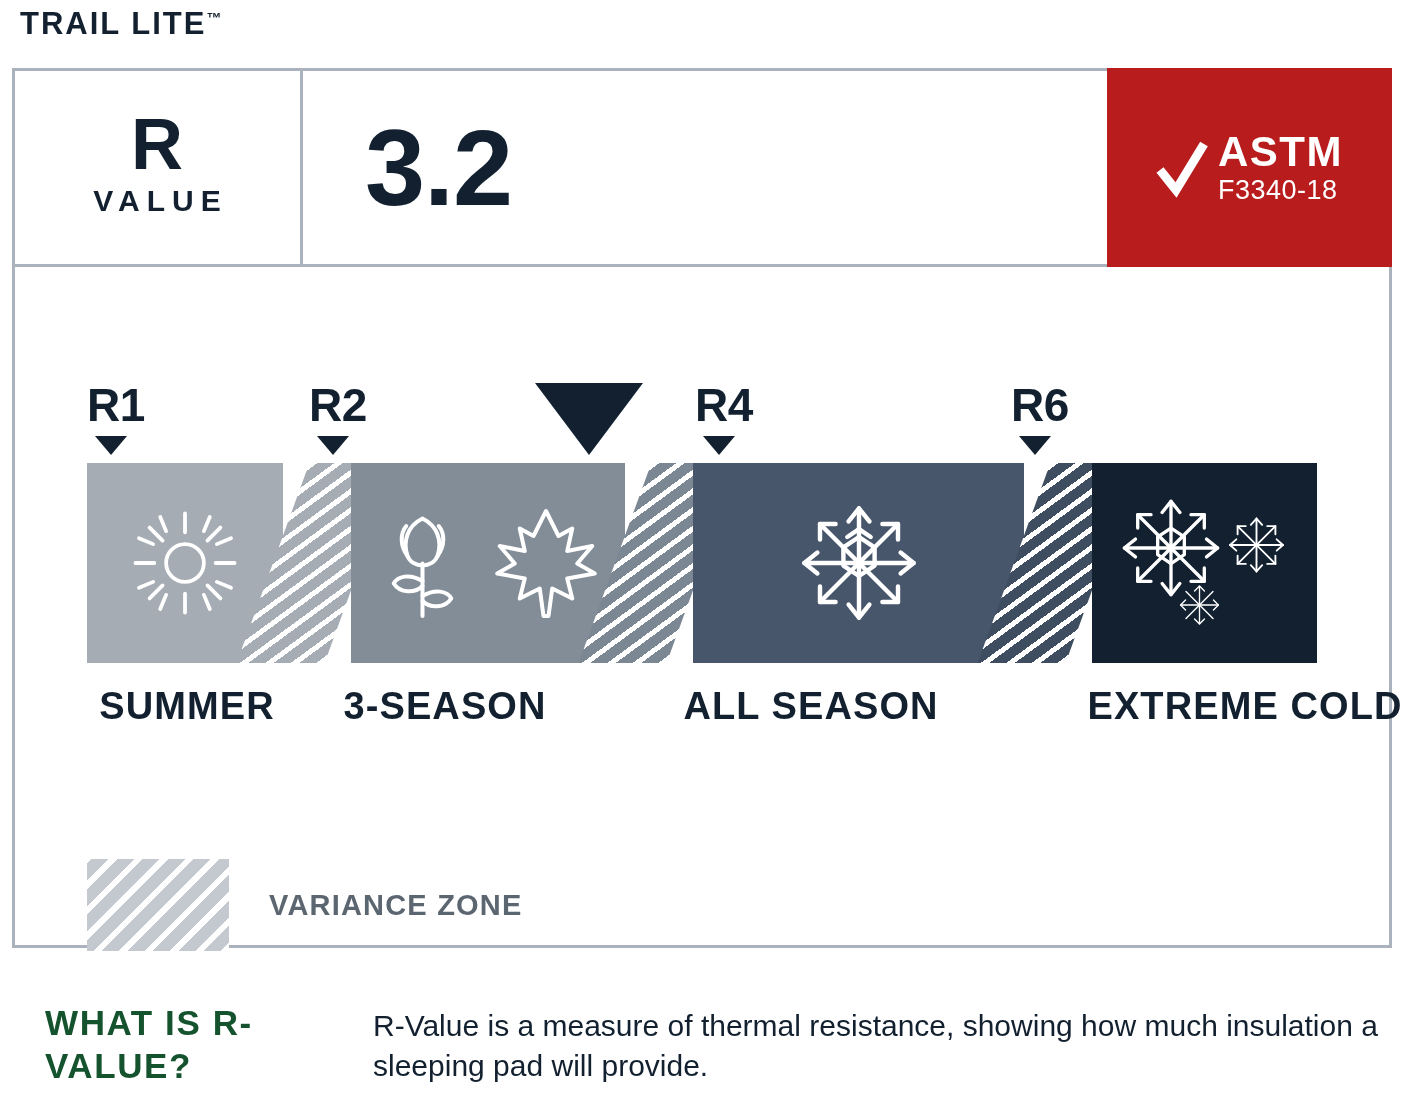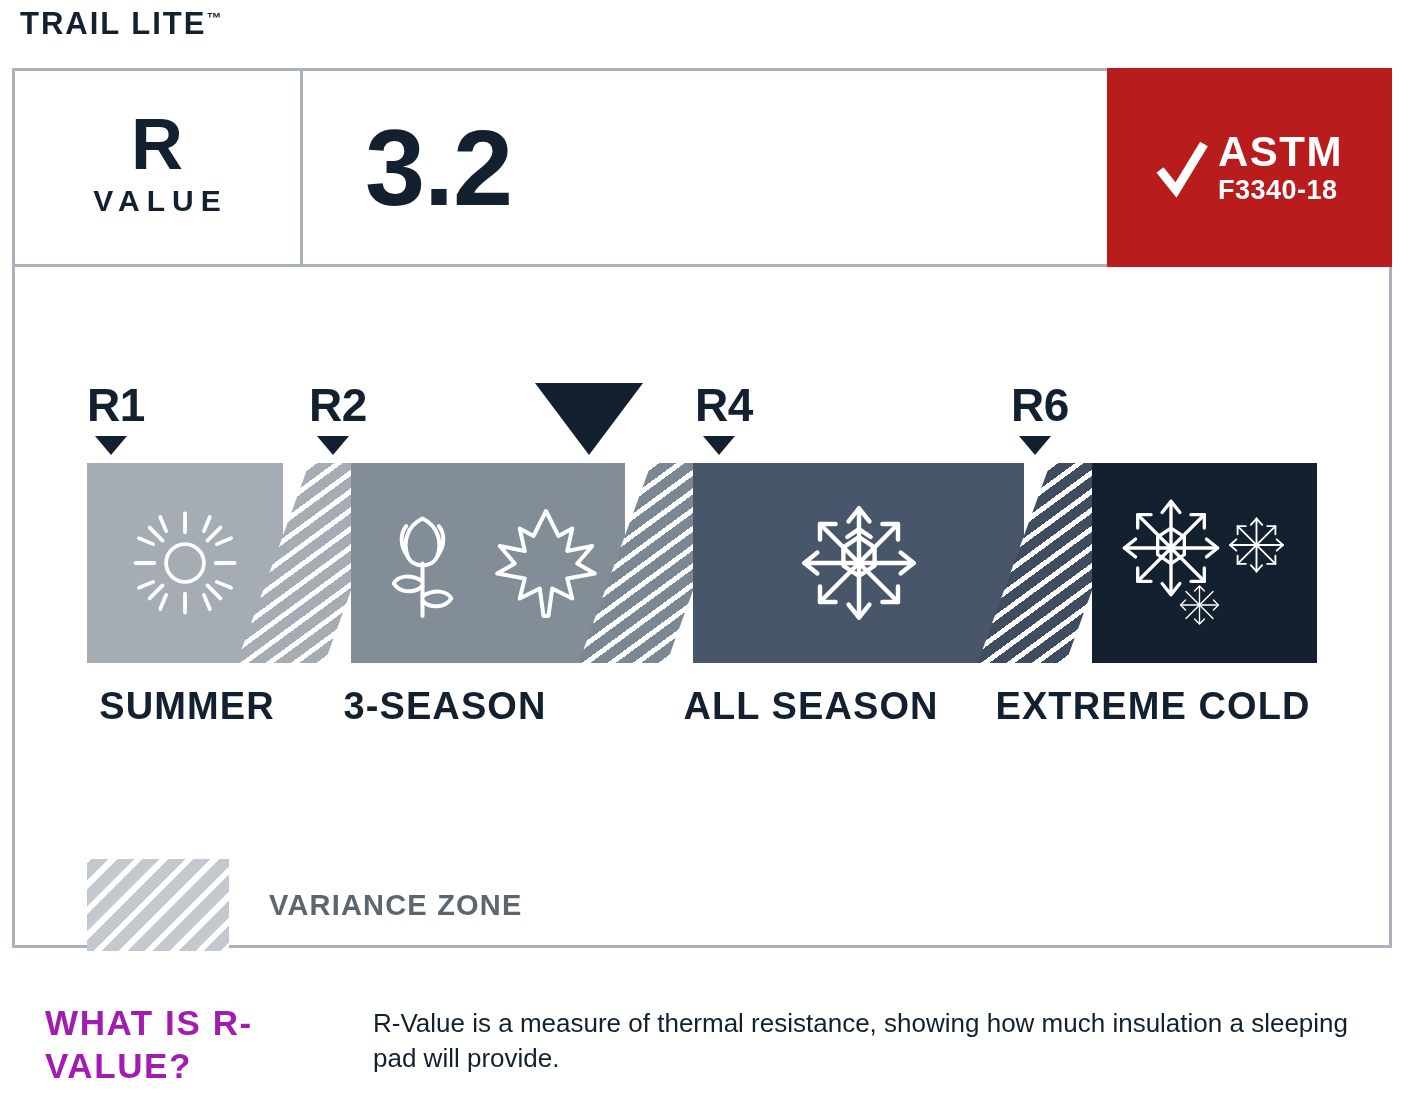--- a/index.html
+++ b/index.html
@@ -105,21 +105,21 @@
   }
   .astm .txt { display: flex; flex-direction: column; }
   .astm .astm-name {
     font-size: 42px;
     font-weight: 700;
     letter-spacing: 1.5px;
     line-height: 1;
   }
   .astm .astm-std {
     font-size: 27px;
-    font-weight: 700;
+    font-weight: 400;
     letter-spacing: 0.5px;
     line-height: 1.15;
     margin-top: 2px;
   }
 
   
   .scale-area {
     position: relative;
     height: 678px;
   }
@@ -241,25 +241,25 @@
     width: 1340px;
     display: flex;
     gap: 38px;
   }
   .footer .q {
     width: 290px;
     font-size: 35px;
     font-weight: 700;
     letter-spacing: 1.6px;
     line-height: 1.22;
-    color: #a21caf;
+    color: #14532d;
   }
   .footer .a {
     flex: 1;
-    font-size: 26px;
+    font-size: 30px;
     line-height: 1.33;
     color: #12202f;
     padding-top: 4px;
   }
 </style>
 </head>
 <body>
 
 <div class="page">
 
@@ -439,21 +439,21 @@
               </g>
             </svg>
           </div>
         </div>
       </div>
 
       <div class="captions">
         <div class="caption" style="left:100px;">SUMMER</div>
         <div class="caption" style="left:358px;">3-SEASON</div>
         <div class="caption" style="left:724px;">ALL SEASON</div>
-        <div class="caption" style="left:1066px;">EXTREME COLD</div>
+        <div class="caption" style="left:1158px;">EXTREME COLD</div>
       </div>
 
       <div class="legend">
         <div class="swatch"></div>
         <div class="legend-text">VARIANCE ZONE</div>
       </div>
 
     </div>
   </div>
 

